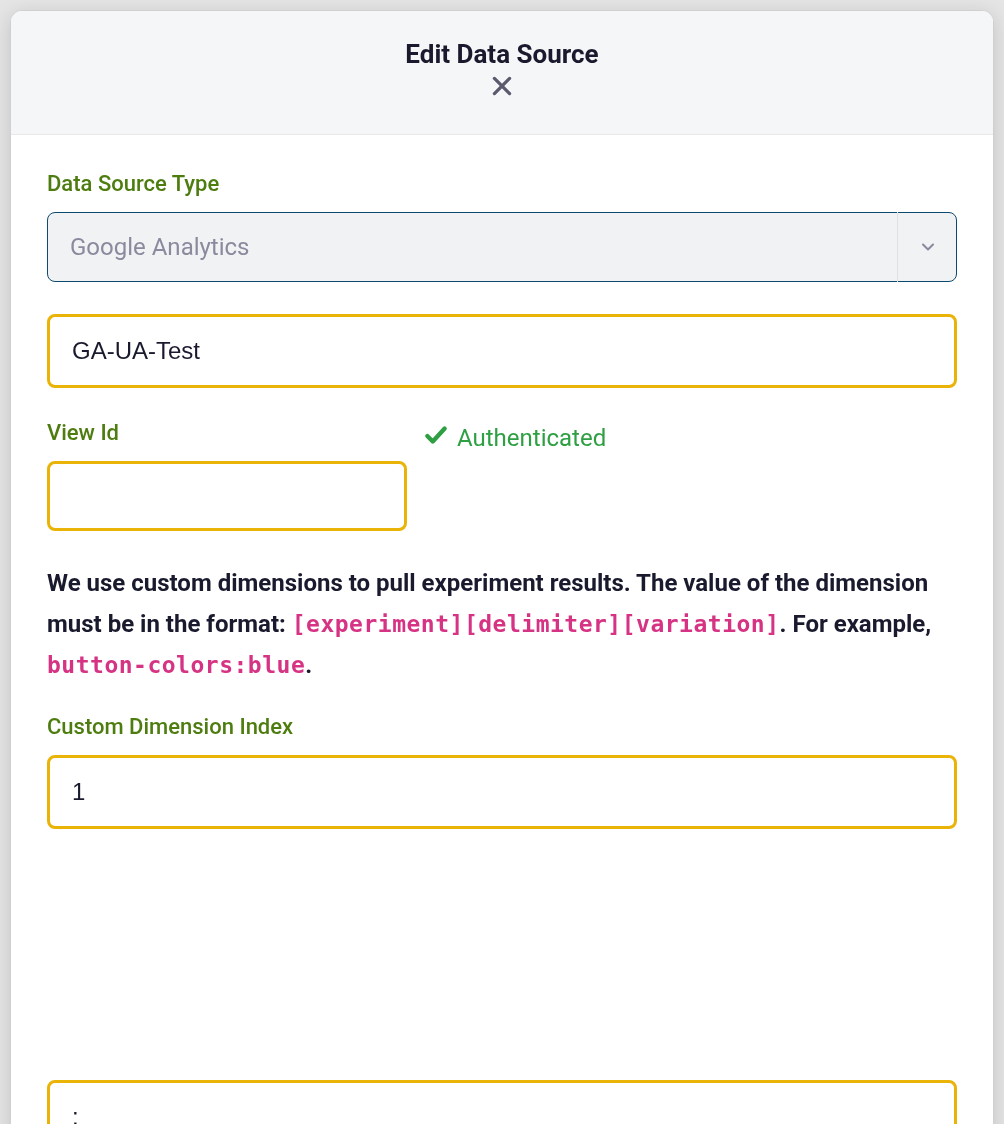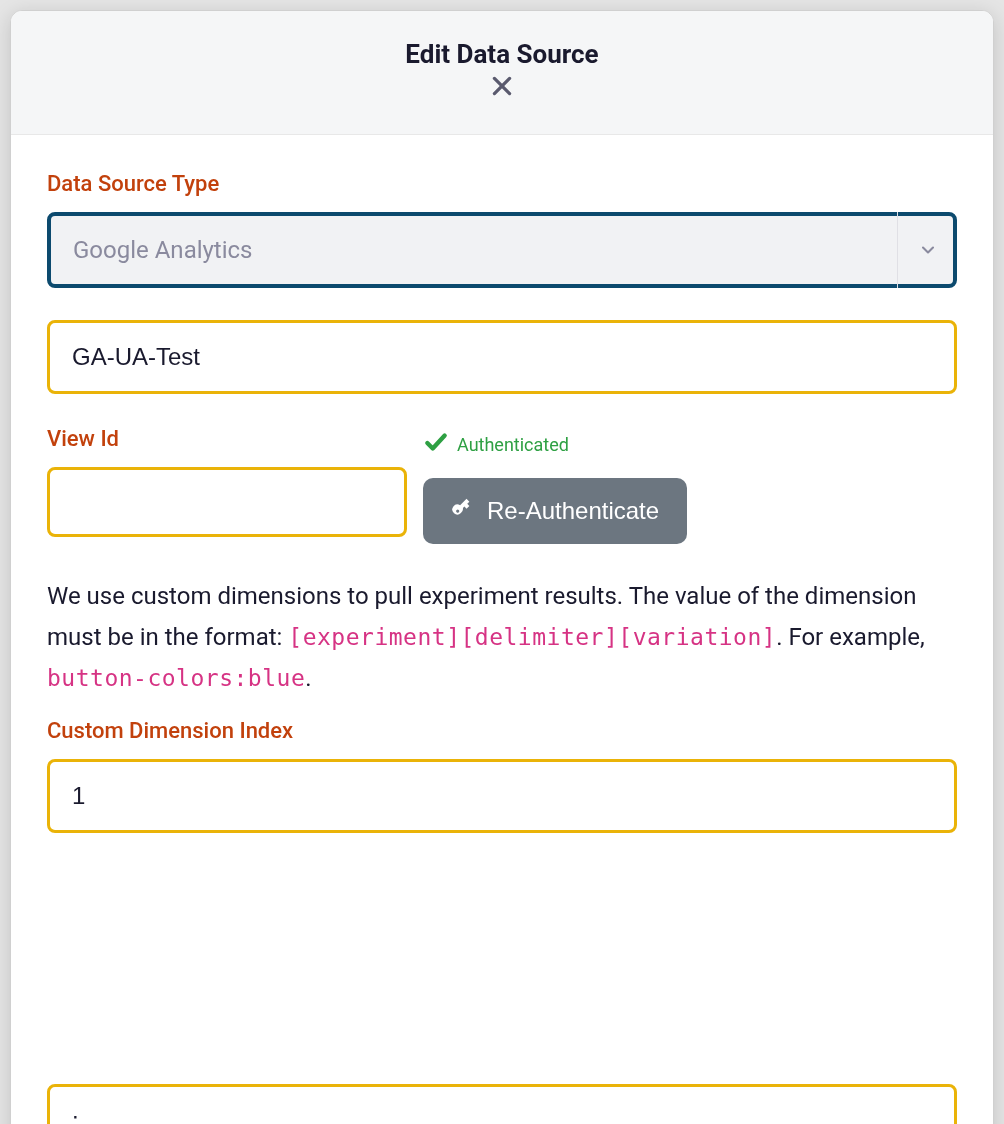--- a/index.html
+++ b/index.html
@@ -55,30 +55,30 @@
     .modal-body {
       padding: 36px 36px 40px 36px;
     }
     .form-group {
       margin-bottom: 32px;
     }
     .form-label {
       display: block;
       font-size: 22px;
       font-weight: 500;
-      color: #c2410c;
+      color: #4d7c0f;
       margin-bottom: 16px;
     }
     .select-wrapper {
       position: relative;
     }
     .select-disabled {
       width: 100%;
       background: #f1f2f4;
-      border: 4px solid #0c4a6e;
+      border: 1px solid #0c4a6e;
       border-radius: 8px;
       padding: 20px 60px 20px 22px;
       font-size: 24px;
       color: #8a8a9e;
       cursor: not-allowed;
       display: flex;
       align-items: center;
       justify-content: space-between;
     }
     .select-chevron {
@@ -118,21 +118,21 @@
     .col-viewid {
       flex: 0 0 360px;
     }
     .col-auth {
       flex: 1;
     }
     .auth-status {
       display: flex;
       align-items: center;
       gap: 8px;
-      font-size: 18px;
+      font-size: 24px;
       color: #2ea043;
       margin-bottom: 16px;
       height: 36px;
     }
     .auth-status svg {
       width: 26px;
       height: 26px;
     }
     .btn-reauth {
       background: #6c7680;
@@ -148,21 +148,22 @@
       gap: 12px;
     }
     .btn-reauth svg {
       width: 24px;
       height: 24px;
     }
     .help-text {
       font-size: 24px;
       color: #1a1a2e;
       line-height: 1.7;
-      margin-bottom: 20px;
+      margin-bottom: 29px;
+      font-weight: bold;
     }
     .code {
       font-family: 'SF Mono', Menlo, Monaco, Consolas, monospace;
       color: #d63384;
       font-size: 23px;
       letter-spacing: 0.5px;
     }
     .row-dim {
       display: flex;
       gap: 36px;
@@ -247,28 +248,20 @@
       </div>
       <div class="col-auth">
         <div class="auth-status">
           <span>
             <svg viewBox="0 0 24 24" fill="none" stroke="#2ea043" stroke-width="4" stroke-linecap="round" stroke-linejoin="round">
               <polyline points="4 13 9 18 20 6"></polyline>
             </svg>
           </span>
           <span>Authenticated</span>
         </div>
-        <button class="btn-reauth">
-          <span>
-            <svg viewBox="0 0 24 24" fill="currentColor">
-              <path d="M7 14a5 5 0 1 1 4.9-6H21v4h-3v3h-4v-3h-2.1A5 5 0 0 1 7 14zm-1-5a1.5 1.5 0 1 0 0 3 1.5 1.5 0 0 0 0-3z" transform="rotate(-45 12 12)"></path>
-            </svg>
-          </span>
-          <span>Re-Authenticate</span>
-        </button>
       </div>
     </div>
 
     <p class="help-text">
       <span>We use custom dimensions to pull experiment results. The value of the dimension must be in the format: </span><span class="code">[experiment][delimiter][variation]</span><span>. For example, </span><span class="code">button-colors:blue</span><span>.</span>
     </p>
 
     <div class="row-dim">
       <div class="col-dim">
         <label class="form-label">Custom Dimension Index</label>

